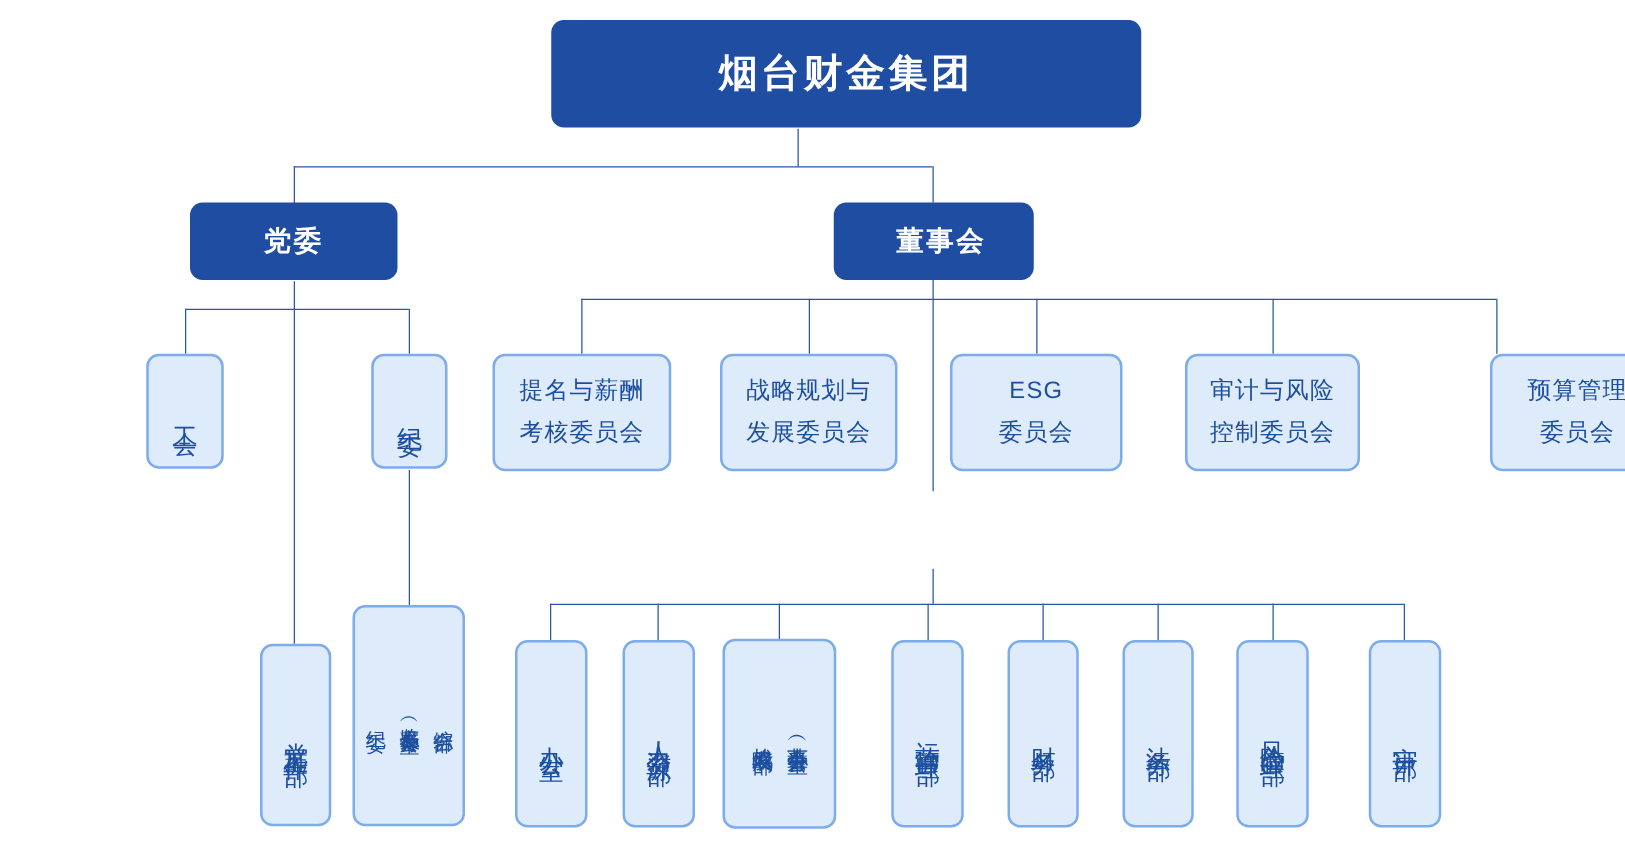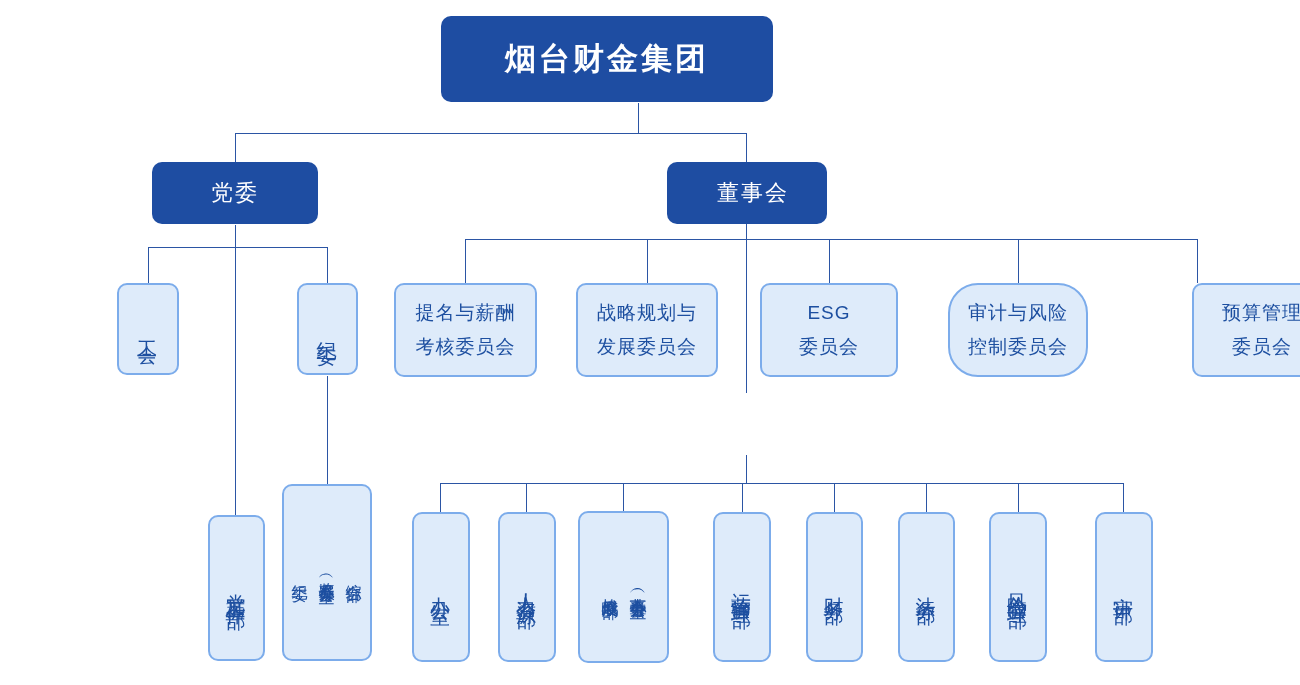--- a/index.html
+++ b/index.html
@@ -8,21 +8,21 @@
     font-family:"Liberation Sans","DejaVu Sans",sans-serif;overflow:hidden;
   }
   
   .vl{position:absolute;width:1px;background:var(--line,#2b55a4);}
   .hl{position:absolute;height:1px;background:var(--line,#2b55a4);}
   
   .node{position:absolute;box-sizing:border-box;display:flex;align-items:center;justify-content:center;border-radius:10px;text-align:center;}
   .dark{background:var(--primary,#1e4da2);color:#ffffff;font-weight:700;}
   .light{background:var(--node_fill,#deebfa);border:2px solid var(--node_border,#7caceb);color:var(--node_text,#1d4fa0);}
   .root-lbl{font-size:31px;font-weight:700;letter-spacing:3px;}
-  .branch-lbl{font-size:22px;font-weight:400;letter-spacing:2px;}
+  .branch-lbl{font-size:22px;font-weight:700;letter-spacing:2px;}
   .two-line{white-space:pre-line;font-size:19px;line-height:34px;font-weight:500;letter-spacing:1px;}
   .vtext{writing-mode:vertical-rl;font-size:20px;letter-spacing:4px;font-weight:500;}
   .v-multi{writing-mode:vertical-rl;white-space:pre-line;text-align:center;font-size:17px;line-height:28px;letter-spacing:1px;font-weight:500;}
   .v-multi.narrow{line-height:27px;font-size:16px;}
 </style>
 </head>
 <body>
 
 <div class="canvas">
 
@@ -49,21 +49,21 @@
   <div class="hl" style="left:440px;top:483px;width:683px;"></div>
   <div class="vl" style="left:440px;top:483px;height:29px;"></div>
   <div class="vl" style="left:526px;top:483px;height:29px;"></div>
   <div class="vl" style="left:623px;top:483px;height:29px;"></div>
   <div class="vl" style="left:742px;top:483px;height:29px;"></div>
   <div class="vl" style="left:834px;top:483px;height:29px;"></div>
   <div class="vl" style="left:926px;top:483px;height:29px;"></div>
   <div class="vl" style="left:1018px;top:483px;height:29px;"></div>
   <div class="vl" style="left:1123px;top:483px;height:29px;"></div>
 
-  <div class="node dark" style="left:441px;top:16px;width:332px;height:86px;text-align:center;">
+  <div class="node dark" style="left:441px;top:16px;width:472px;height:86px;text-align:center;">
     <span class="root-lbl">烟台财金集团</span>
   </div>
   <div class="node dark" style="left:152px;top:162px;width:166px;height:62px;">
     <span class="branch-lbl">党委</span>
   </div>
   <div class="node dark" style="left:667px;top:162px;width:160px;height:62px;padding-left:12px;">
     <span class="branch-lbl">董事会</span>
   </div>
 
   <div class="node light" style="left:117px;top:283px;width:62px;height:92px;">
@@ -86,21 +86,21 @@
 考核委员会</span>
   </div>
   <div class="node light" style="left:576px;top:283px;width:142px;height:94px;align-items:center;">
     <span class="two-line">战略规划与
 发展委员会</span>
   </div>
   <div class="node light" style="left:760px;top:283px;width:138px;height:94px;justify-content:center;">
     <span class="two-line">ESG
 委员会</span>
   </div>
-  <div class="node light" style="left:948px;top:283px;width:140px;height:94px;border-radius:30px;">
+  <div class="node light" style="left:948px;top:283px;width:140px;height:94px;">
     <span class="two-line">审计与风险
 控制委员会</span>
   </div>
   <div class="node light" style="left:1192px;top:283px;width:140px;height:94px;">
     <span class="two-line">预算管理
 委员会</span>
   </div>
 
   <div class="node light" style="left:412px;top:512px;width:58px;height:150px;">
     <span class="vtext">办公室</span>

